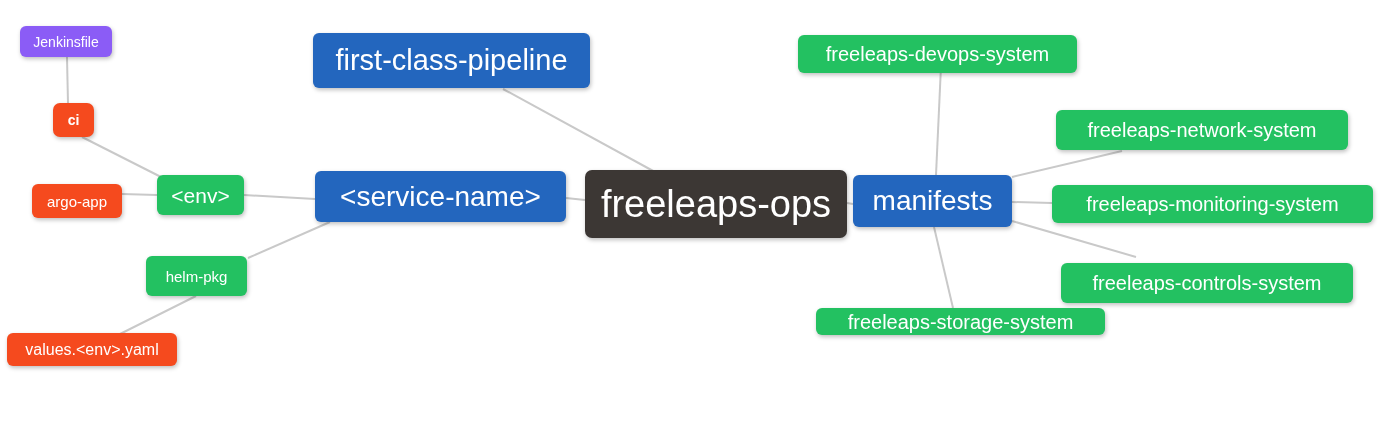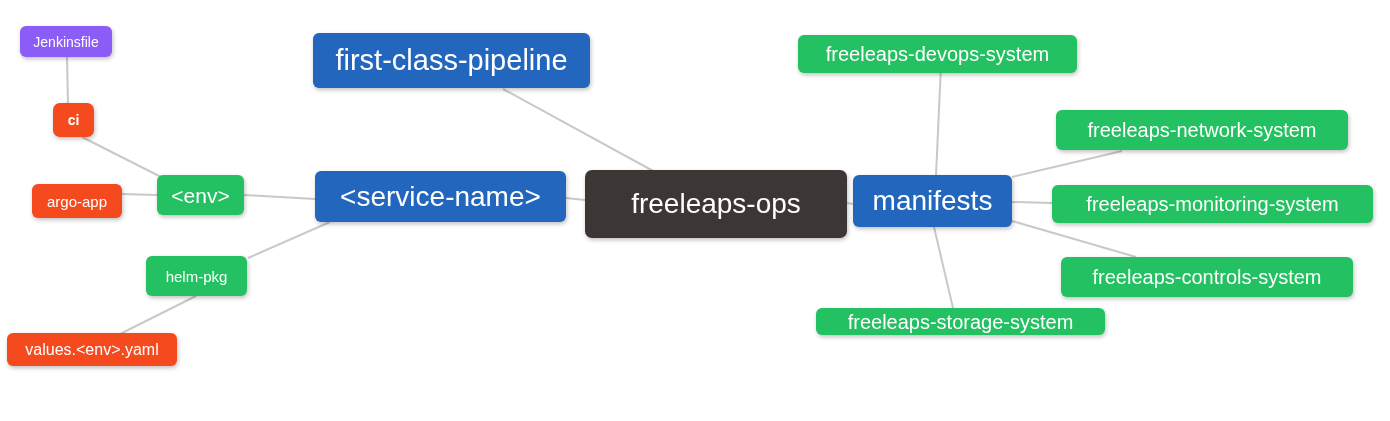--- a/index.html
+++ b/index.html
@@ -30,26 +30,26 @@
   .c-dark{background:#3c3734;}
 
   #n-jenkinsfile{left:20px;top:26px;width:92px;height:31px;font-size:14px;}
   #n-ci{left:53px;top:103px;width:41px;height:34px;font-size:14px;font-weight:bold;border-radius:7px;}
   #n-argo-app{left:32px;top:184px;width:90px;height:34px;font-size:15px;}
   #n-env{left:157px;top:175px;width:87px;height:40px;font-size:21px;}
   #n-helm-pkg{left:146px;top:256px;width:101px;height:40px;font-size:15px;}
   #n-values-env-yaml{left:7px;top:333px;width:170px;height:33px;font-size:16px;}
   #n-first-class-pipeline{left:313px;top:33px;width:277px;height:55px;font-size:29px;}
   #n-service-name{left:315px;top:171px;width:251px;height:51px;font-size:28px;}
-  #n-freeleaps-ops{left:585px;top:170px;width:262px;height:68px;font-size:28px;border-radius:7px;}
+  #n-freeleaps-ops{left:585px;top:170px;width:262px;height:68px;font-size:38px;border-radius:7px;}
   #n-manifests{left:853px;top:175px;width:159px;height:52px;font-size:28px;}
   #n-freeleaps-devops-system{left:798px;top:27px;width:279px;height:38px;font-size:20px;margin-top:8px;}
   #n-freeleaps-network-system{left:1056px;top:110px;width:292px;height:40px;font-size:20px;}
   #n-freeleaps-monitoring-system{left:1052px;top:185px;width:321px;height:38px;font-size:20px;}
-  #n-freeleaps-controls-system{left:1061px;top:257px;width:292px;height:40px;font-size:20px;}
+  #n-freeleaps-controls-system{left:1061px;top:263px;width:292px;height:40px;font-size:20px;}
   #n-freeleaps-storage-system{left:816px;top:308px;width:289px;height:27px;font-size:20px;}
 </style>
 </head>
 <body>
 
 <div id="canvas">
 
   <svg id="edges" width="1390" height="421" viewBox="0 0 1390 421">
     <line x1="67" y1="57" x2="68" y2="104"></line>
     <line x1="82" y1="137" x2="163" y2="178"></line>

